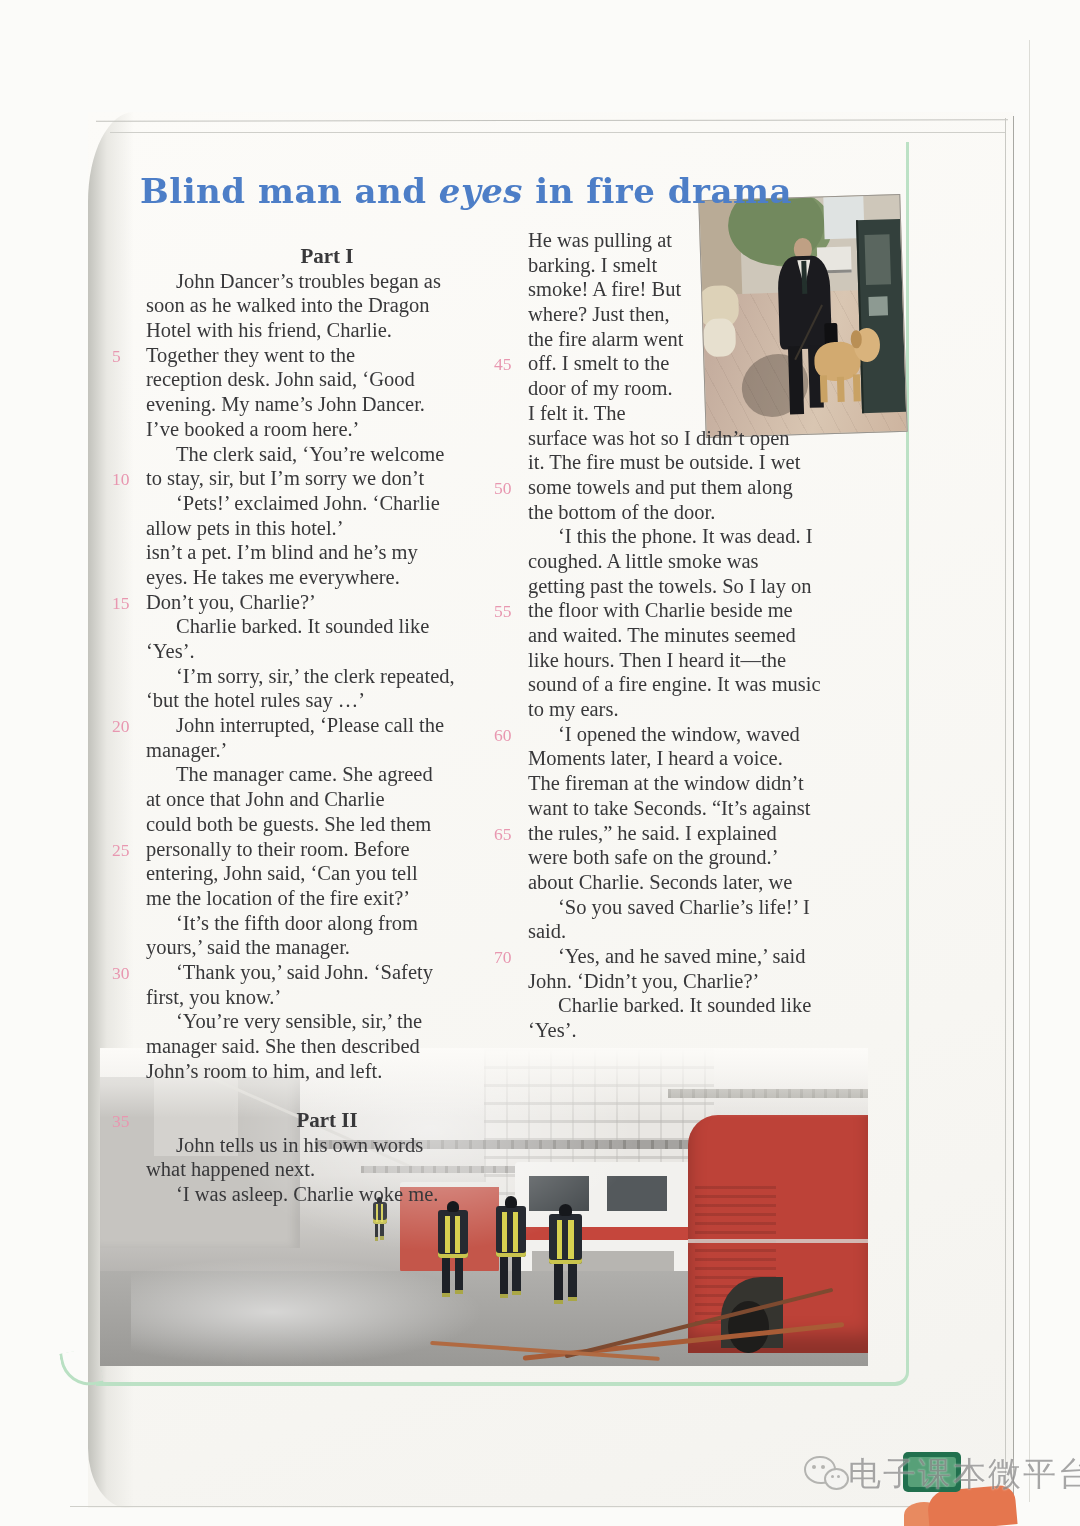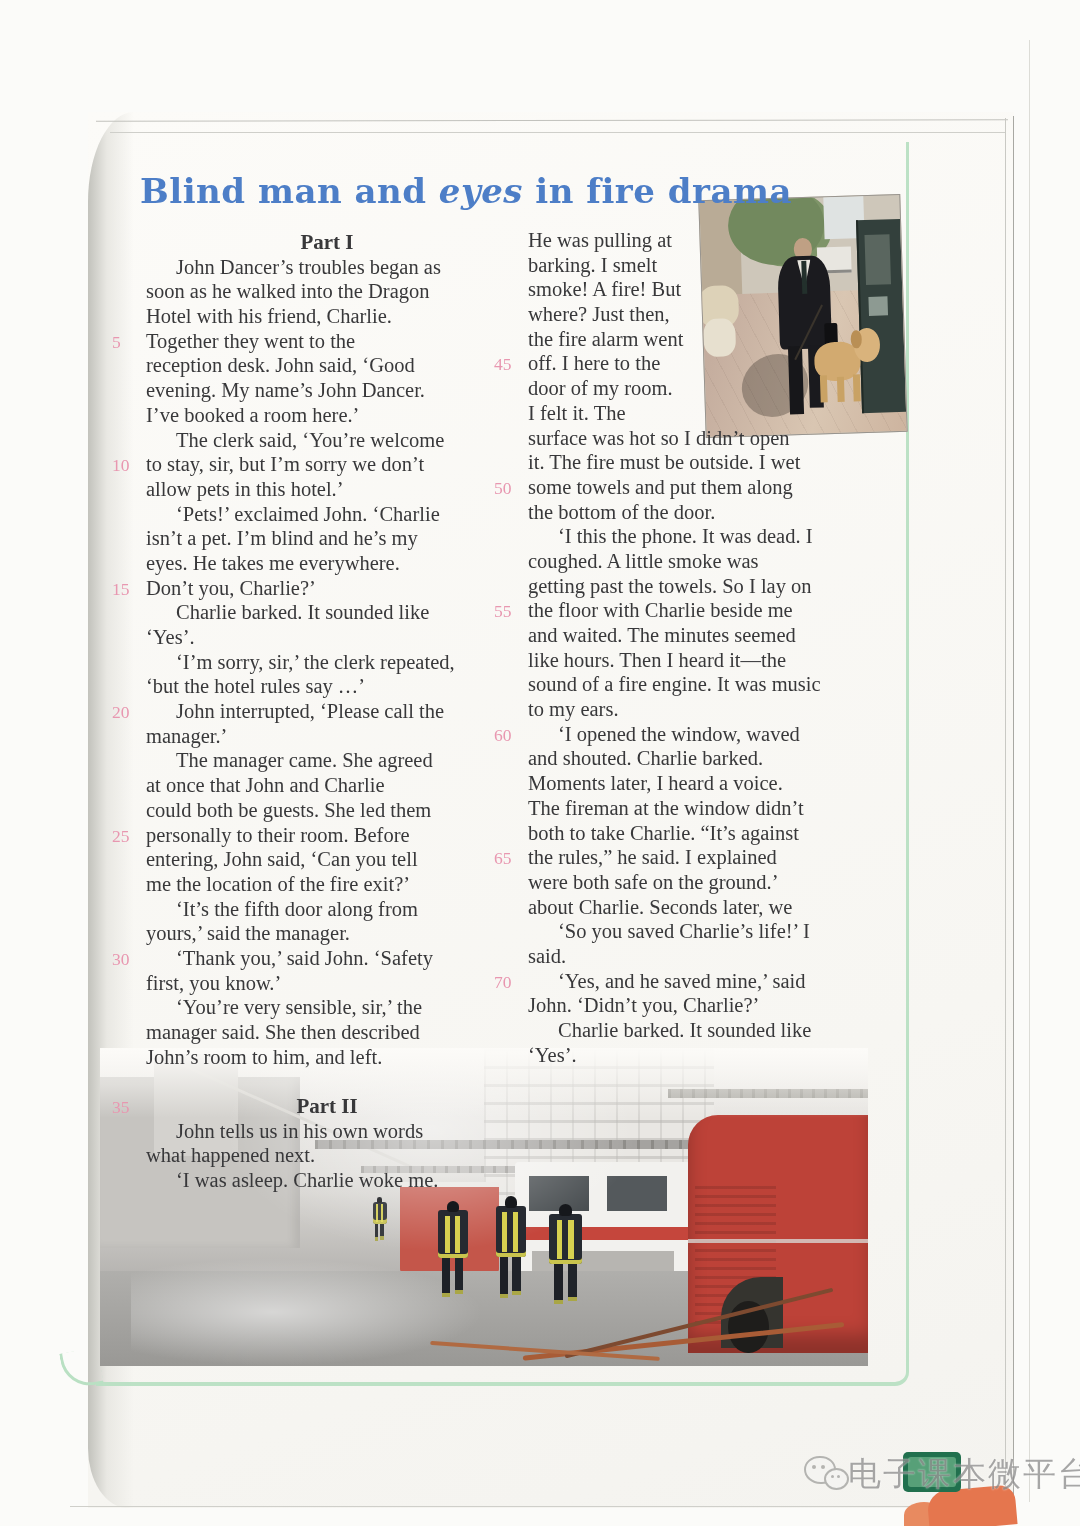--- a/index.html
+++ b/index.html
@@ -31,21 +31,21 @@
   .gcurl{position:absolute;left:62px;top:1350px;width:36px;height:34px;z-index:3;
          border-left:3px solid var(--frame_green);border-bottom:3px solid var(--frame_green);
          border-bottom-left-radius:30px;transform:rotate(-10deg);}
   
   .title{position:absolute;left:140px;top:146px;z-index:6;white-space:nowrap;
          font-family:"DejaVu Serif",serif;font-weight:700;font-size:34px;line-height:44px;
          color:var(--title_blue);letter-spacing:.5px;}
   .title .it{font-style:italic;}
   
   .col{position:absolute;z-index:6;}
-  .colL{left:112px;top:230px;width:396px;}
+  .colL{left:112px;top:244px;width:396px;}
   .colR{left:494px;top:228px;width:374px;}
   .row{display:flex;height:24.7px;line-height:24.7px;white-space:nowrap;}
   .ln{flex:none;width:34px;font-size:17.5px;color:var(--line_number_pink);padding-top:1px;}
   .tx{font-size:20.5px;color:var(--body_text);}
   .tx.i{padding-left:30px;}
   .row.h .tx{flex:1;text-align:center;font-weight:700;font-size:21px;}
   
   .dogphoto{position:absolute;left:702px;top:197px;width:200px;height:236px;z-index:5;
             transform:rotate(-1.8deg);background:#cec7ba;border:1px solid #98948e;overflow:hidden;}
   .d-trees{position:absolute;left:14%;top:-6%;width:48%;height:34%;background:#72895e;border-radius:50%;box-shadow:10px 4px 0 -2px #7e9468;}
@@ -300,25 +300,25 @@
       <div class="row">
         <span class="ln"></span>
         <span class="tx i">The clerk said, ‘You’re welcome</span>
       </div>
       <div class="row">
         <span class="ln">10</span>
         <span class="tx">to stay, sir, but I’m sorry we don’t</span>
       </div>
       <div class="row">
         <span class="ln"></span>
+        <span class="tx i">‘Pets!’ exclaimed John. ‘Charlie</span>
+      </div>
+      <div class="row">
+        <span class="ln"></span>
         <span class="tx">allow pets in this hotel.’</span>
-      </div>
-      <div class="row">
-        <span class="ln"></span>
-        <span class="tx i">‘Pets!’ exclaimed John. ‘Charlie</span>
       </div>
       <div class="row">
         <span class="ln"></span>
         <span class="tx">isn’t a pet. I’m blind and he’s my</span>
       </div>
       <div class="row">
         <span class="ln"></span>
         <span class="tx">eyes. He takes me everywhere.</span>
       </div>
       <div class="row">
@@ -438,21 +438,21 @@
       <div class="row">
         <span class="ln"></span>
         <span class="tx">where? Just then,</span>
       </div>
       <div class="row">
         <span class="ln"></span>
         <span class="tx">the fire alarm went</span>
       </div>
       <div class="row">
         <span class="ln">45</span>
-        <span class="tx">off. I here to the</span>
+        <span class="tx">off. I smelt to the</span>
       </div>
       <div class="row">
         <span class="ln"></span>
         <span class="tx">door of my room.</span>
       </div>
       <div class="row">
         <span class="ln"></span>
         <span class="tx">I felt it. The</span>
       </div>
       <div class="row">
@@ -502,33 +502,29 @@
       <div class="row">
         <span class="ln"></span>
         <span class="tx">to my ears.</span>
       </div>
       <div class="row">
         <span class="ln">60</span>
         <span class="tx i">‘I opened the window, waved</span>
       </div>
       <div class="row">
         <span class="ln"></span>
-        <span class="tx">and shouted. Charlie barked.</span>
-      </div>
-      <div class="row">
-        <span class="ln"></span>
         <span class="tx">Moments later, I heard a voice.</span>
       </div>
       <div class="row">
         <span class="ln"></span>
         <span class="tx">The fireman at the window didn’t</span>
       </div>
       <div class="row">
         <span class="ln"></span>
-        <span class="tx">both to take Charlie. “It’s against</span>
+        <span class="tx">want to take Seconds. “It’s against</span>
       </div>
       <div class="row">
         <span class="ln">65</span>
         <span class="tx">the rules,” he said. I explained</span>
       </div>
       <div class="row">
         <span class="ln"></span>
         <span class="tx">were both safe on the ground.’</span>
       </div>
       <div class="row">

